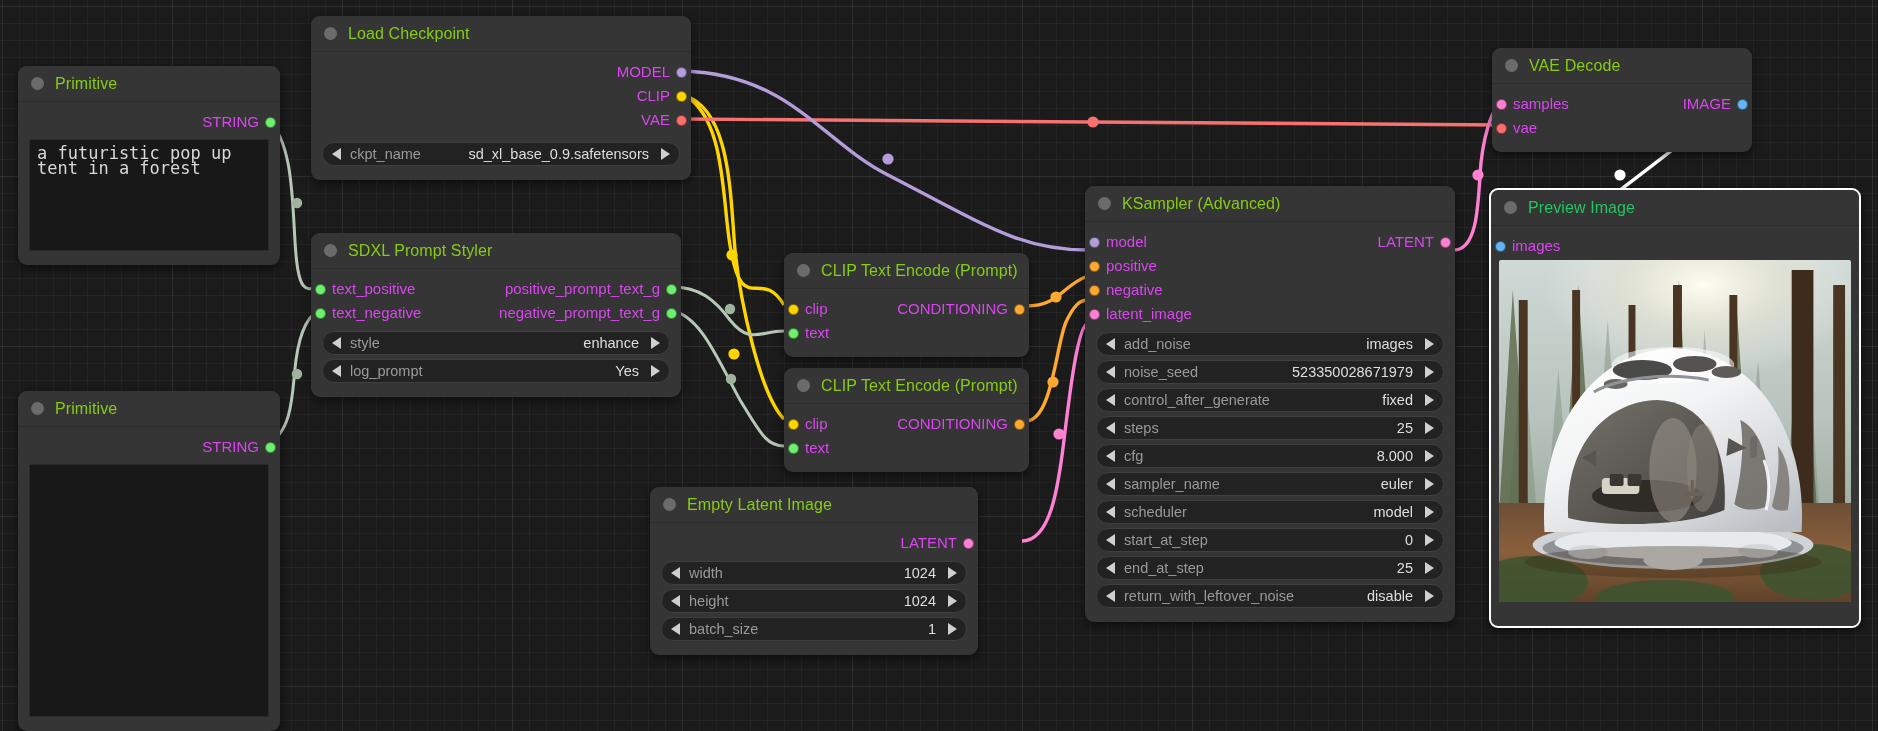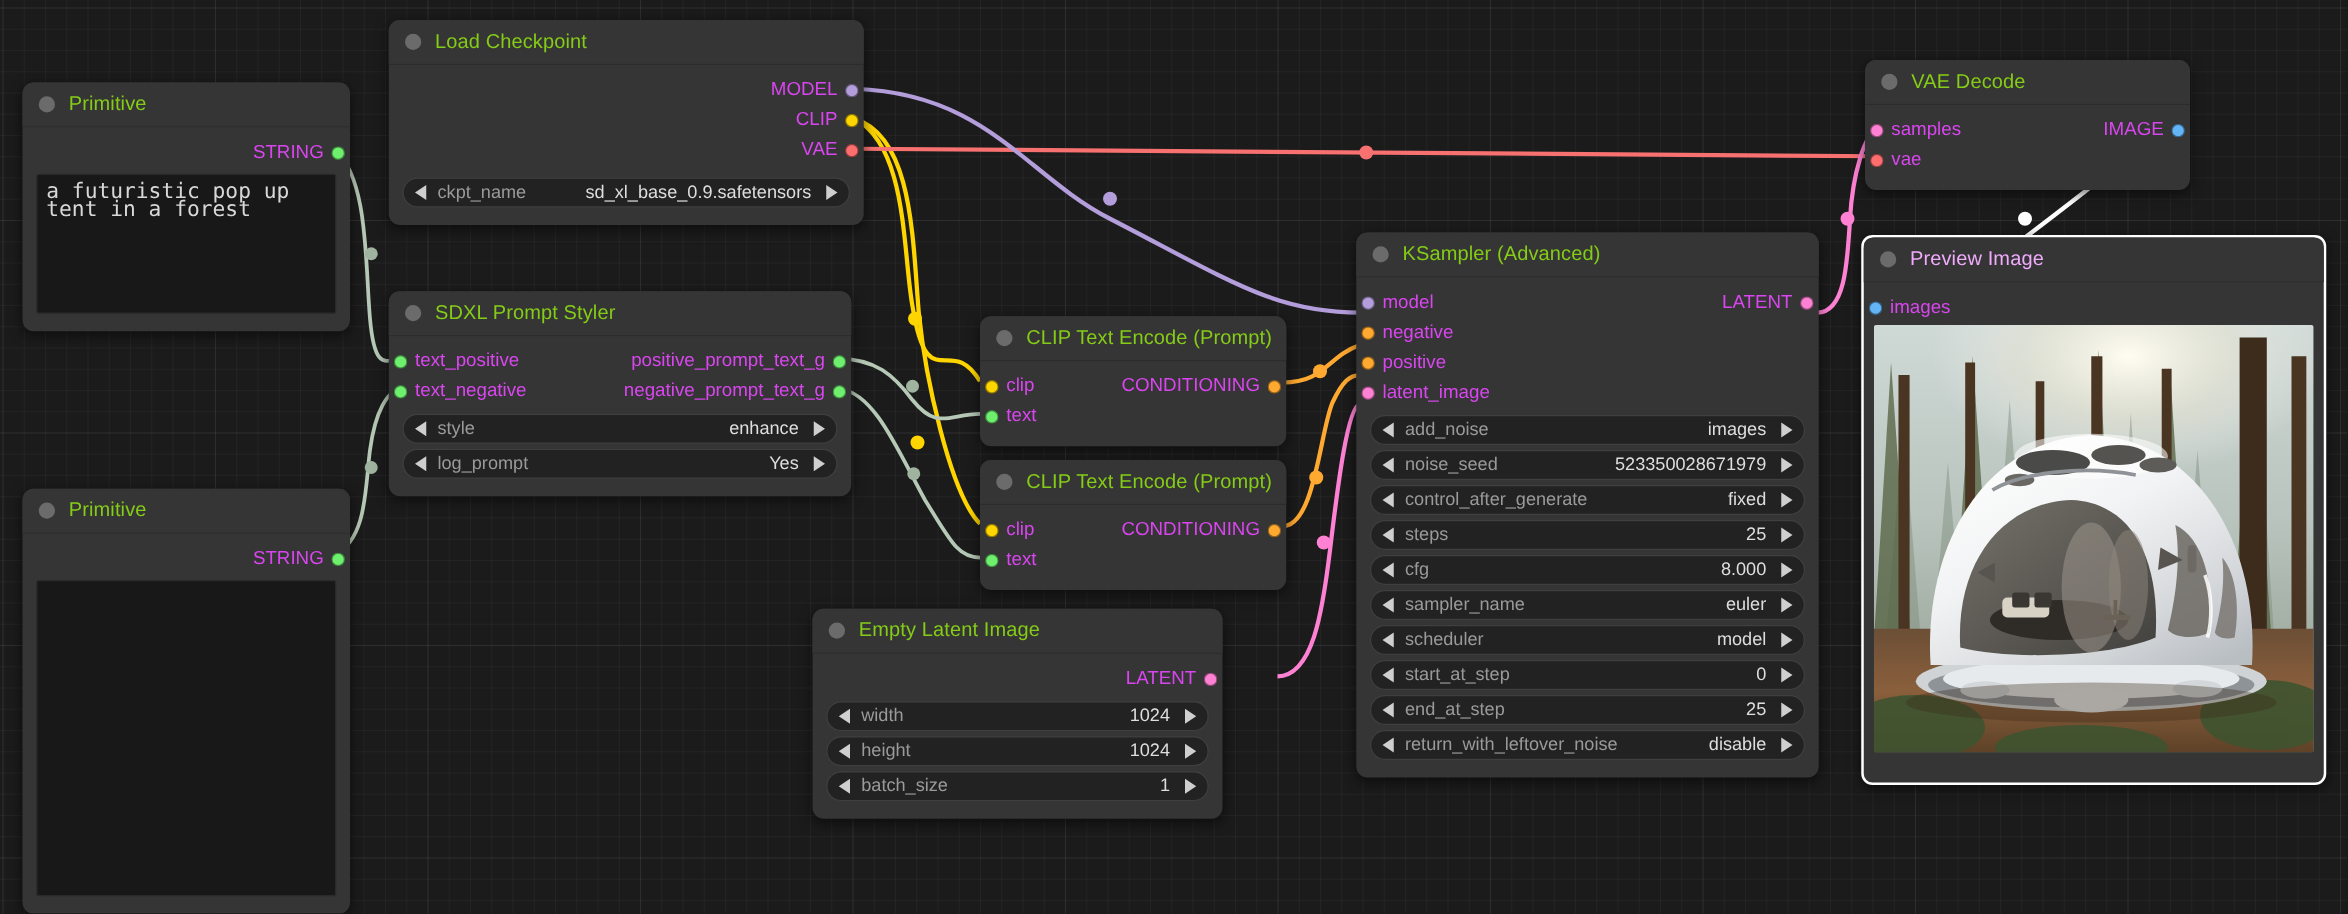--- a/index.html
+++ b/index.html
@@ -38,21 +38,21 @@
     padding-left: 13px;
     border-radius: 9px 9px 0 0;
     background: #353535;
     border-bottom: 1px solid #2c2c2c;
     color: #84cc16;
     font-size: 16px;
     letter-spacing: .1px;
     white-space: nowrap;
   }
   .node.selected { border: 2px solid #ffffff; }
-  .node.selected .title { color: #f0abfc; }
+  .node.selected .title { color: #22c55e; }
   .dot-title {
     width: 13px; height: 13px; border-radius:50%;
     background: #6b6b6b; margin-right: 11px; flex:0 0 auto;
   }
   .body { position: relative; padding: 6px 0 10px 0; }
 
   .slot { position: relative; height: 20px; margin: 4px 0; }
   .slot .lbl { position:absolute; font-size:15px; color:#d946ef; line-height:20px; white-space:nowrap;}
   .slot .in-lbl { left: 21px; }
   .slot .out-lbl { right: 21px; }
@@ -312,25 +312,25 @@
     </div>
     <div class="body">
       <div class="slot">
         <span class="port in" style="background:#b39ddb"></span>
         <span class="lbl in-lbl">model</span>
         <span class="lbl out-lbl">LATENT</span>
         <span class="port out" style="background:#ff81d4"></span>
       </div>
       <div class="slot">
         <span class="port in" style="background:#ffa931"></span>
+        <span class="lbl in-lbl">positive</span>
+      </div>
+      <div class="slot">
+        <span class="port in" style="background:#ffa931"></span>
         <span class="lbl in-lbl">negative</span>
-      </div>
-      <div class="slot">
-        <span class="port in" style="background:#ffa931"></span>
-        <span class="lbl in-lbl">positive</span>
       </div>
       <div class="slot">
         <span class="port in" style="background:#ff81d4"></span>
         <span class="lbl in-lbl">latent_image</span>
       </div>
 
       <div class="widget" style="margin-top:8px;">
         <span class="arrow-l"></span>
         <span class="wname">add_noise</span>
         <span class="wval">images</span>

